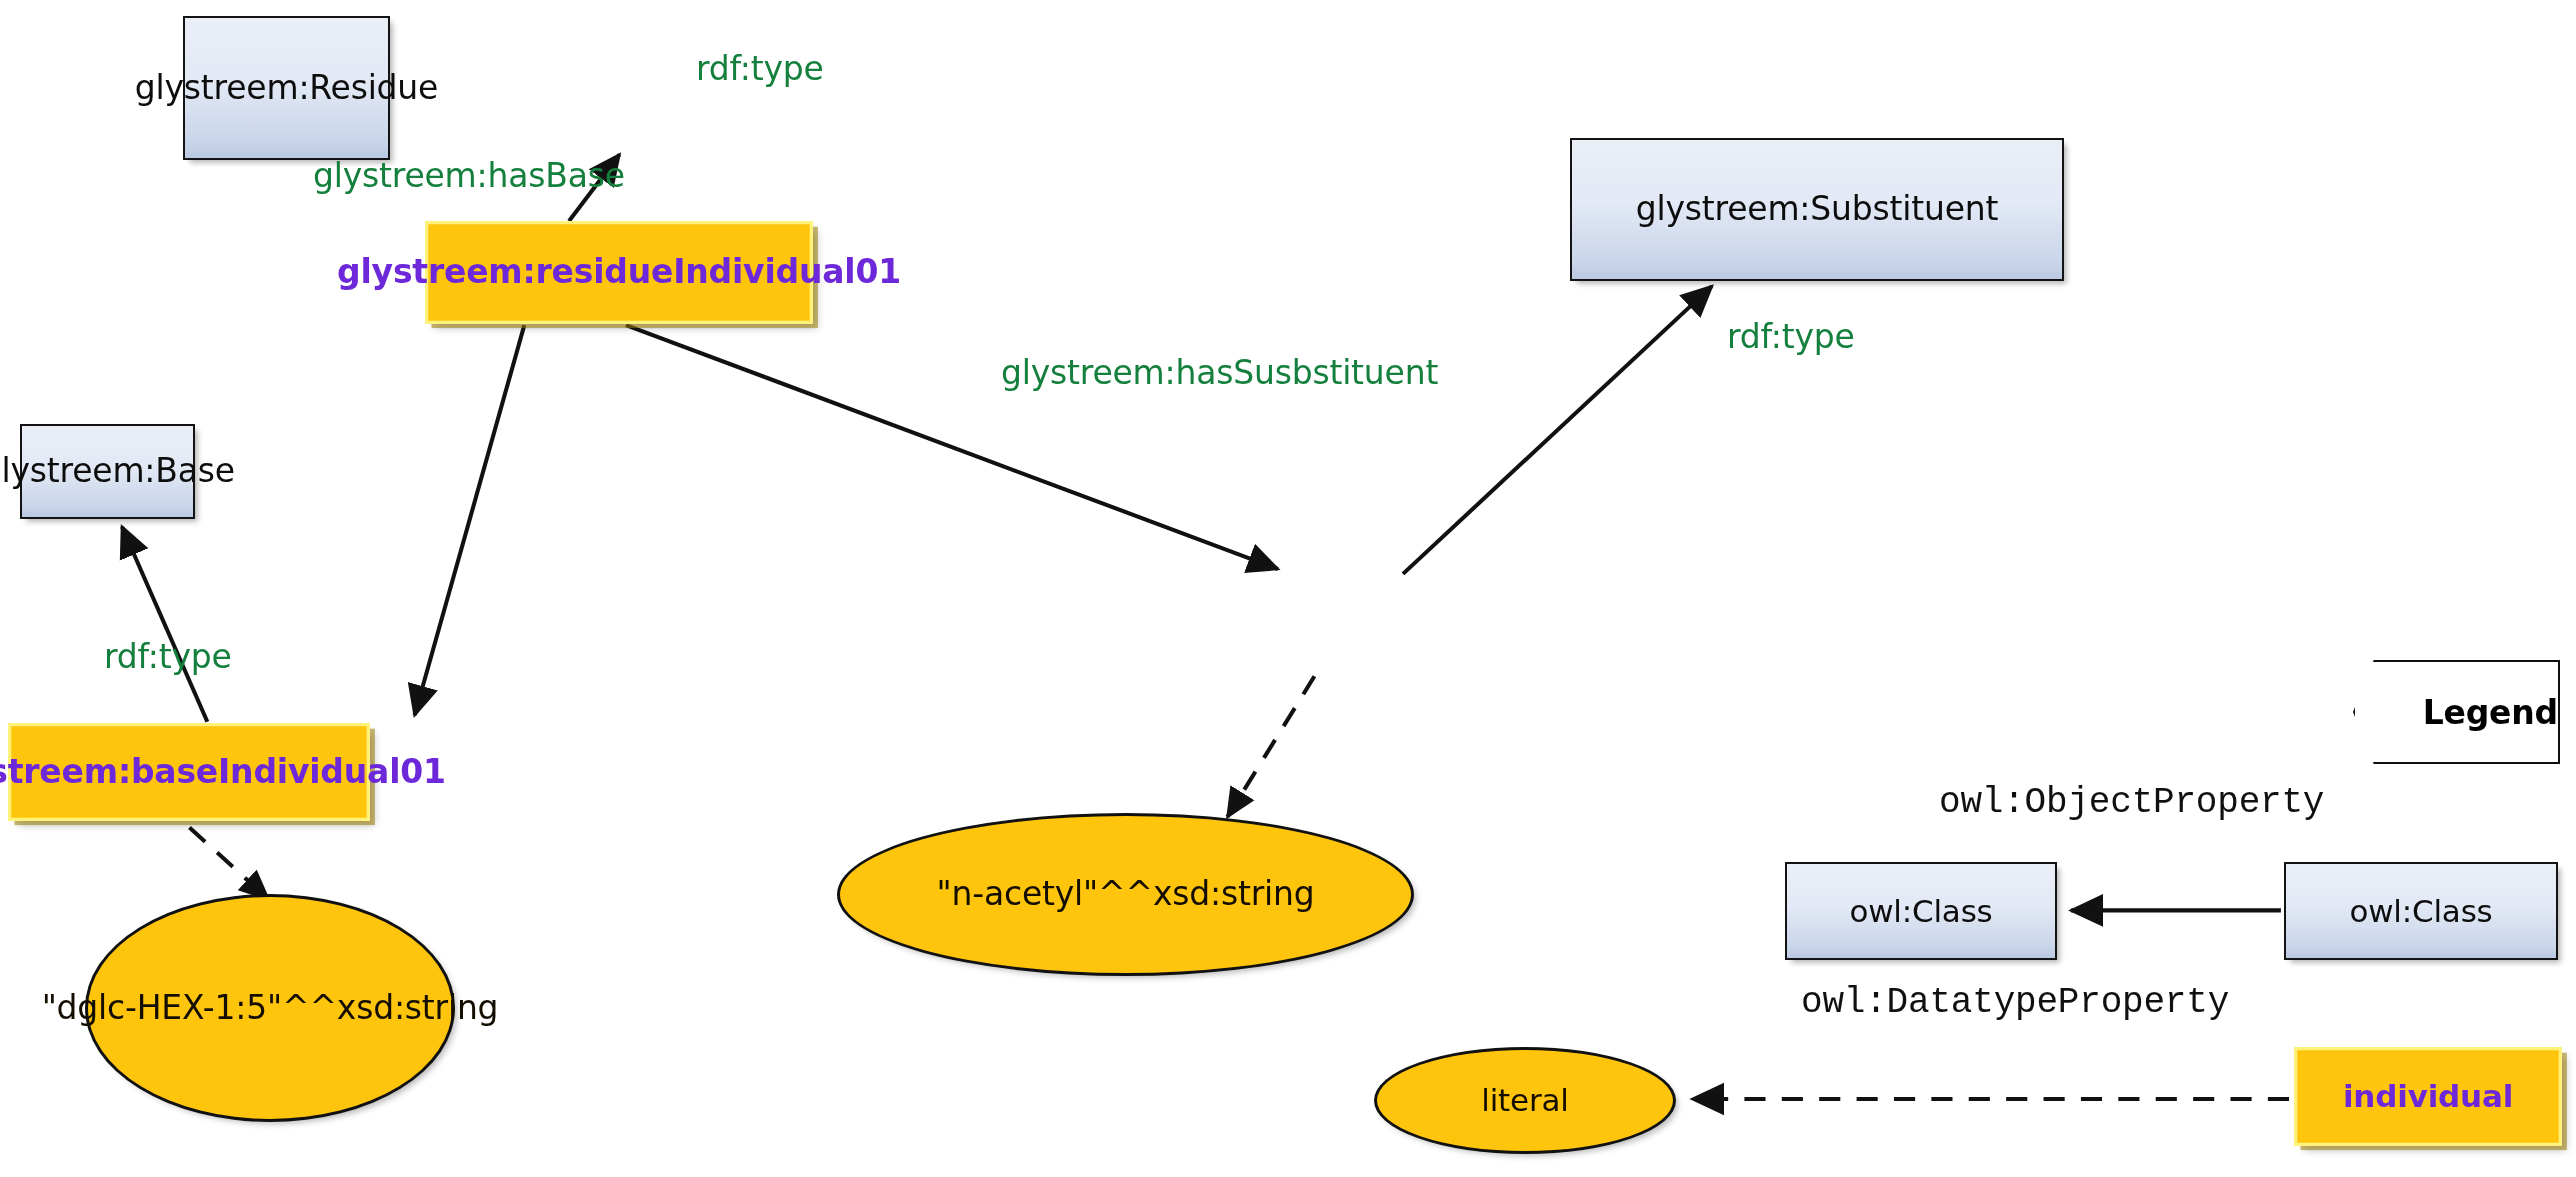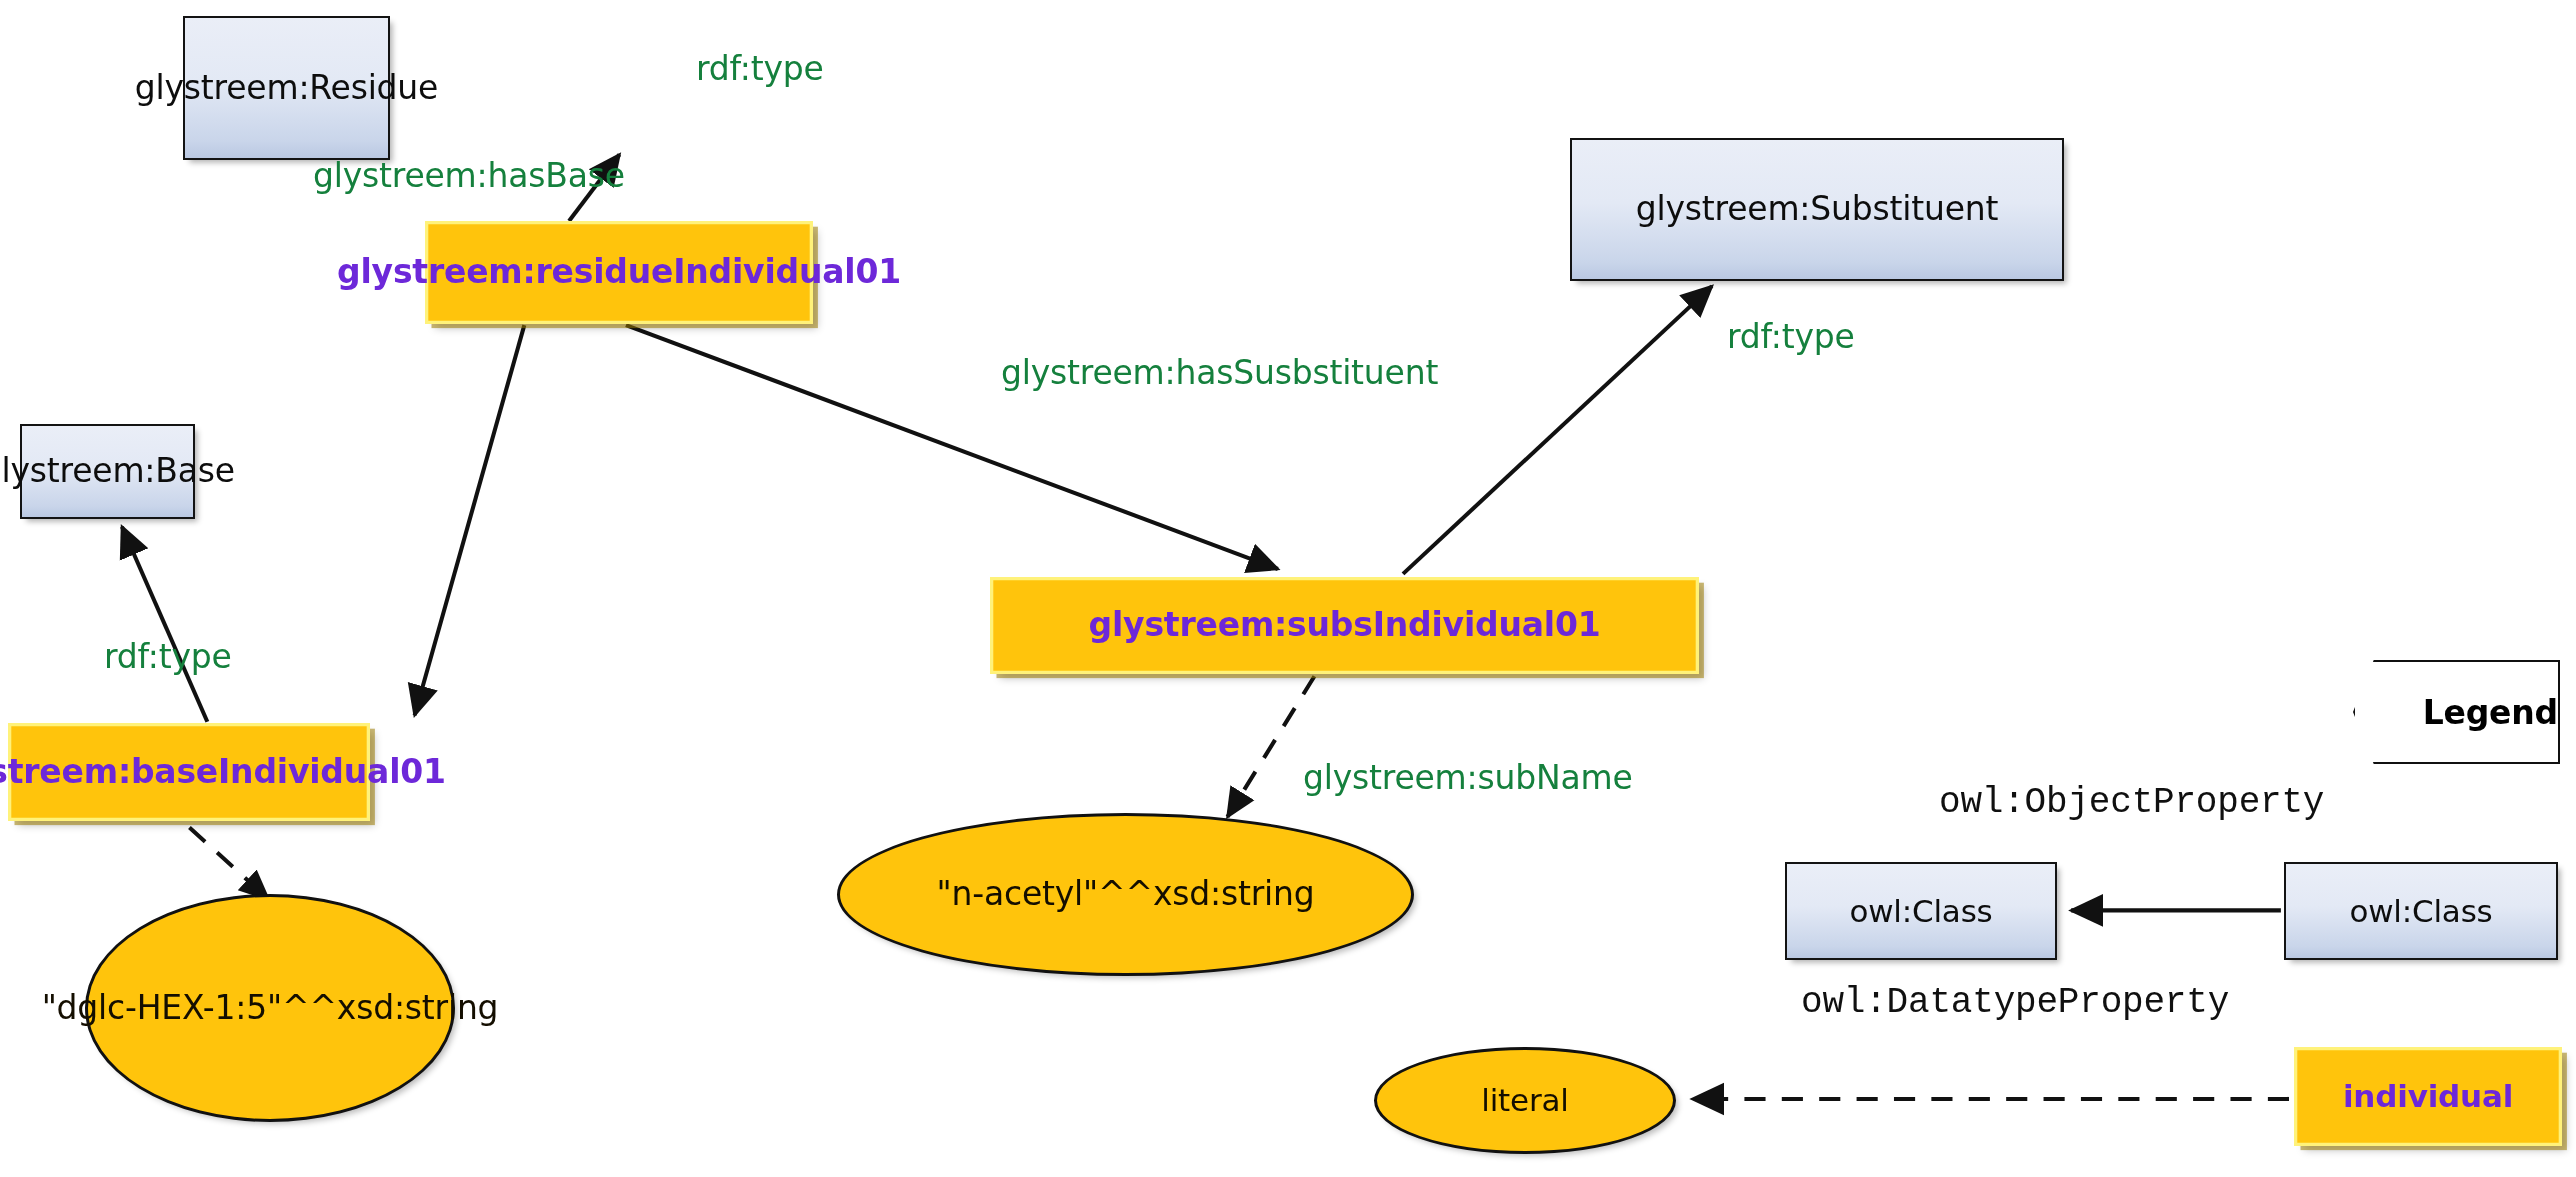--- a/index.html
+++ b/index.html
@@ -145,23 +145,20 @@
   </div>
 
   <div class="node cls-box" style="left:20.3px;top:424px;width:175px;height:95px;">
     <span>glystreem:Base</span>
   </div>
 
   <div class="node ind-box" style="left:425px;top:221px;width:388px;height:103px;">
     <span>glystreem:residueIndividual01</span>
   </div>
 
-  <div class="node ind-box" style="left:990px;top:577px;width:709px;height:97px;">
-    <span>glystreem:subsIndividual01</span>
-  </div>
 
   <div class="node ind-box" style="left:8.1px;top:723px;width:362px;height:98px;">
     <span>glystreem:baseIndividual01</span>
   </div>
 
   <div class="node lit-ellipse" style="left:85px;top:894px;width:370px;height:228px;">
     <span>"dglc-HEX-1:5"^^xsd:string</span>
   </div>
 
   <div class="node lit-ellipse" style="left:837px;top:813px;width:577px;height:163px;">
@@ -172,21 +169,20 @@
 
   <div class="edge-label" style="left:313px;top:156px;text-align:center;">glystreem:hasBase</div>
 
   <div class="edge-label" style="left:1001px;top:353px;">glystreem:hasSusbstituent</div>
 
   <div class="edge-label" style="left:1727px;top:317px;">rdf:type</div>
 
   <div class="edge-label" style="left:104px;top:637px;">rdf:type</div>
 
 
-  <div class="edge-label" style="left:1303px;top:758px;">glystreem:subName</div>
 
   <div class="legend-tag" style="left:2353px;top:660px;width:207px;height:104px;">
     <span>Legend</span>
   </div>
 
   <div class="legend-label" style="left:1939px;top:782px;">owl:ObjectProperty</div>
 
   <div class="node cls-box legend-cls" style="left:1785px;top:862px;width:272px;height:98px;">
     <span>owl:Class</span>
   </div>

